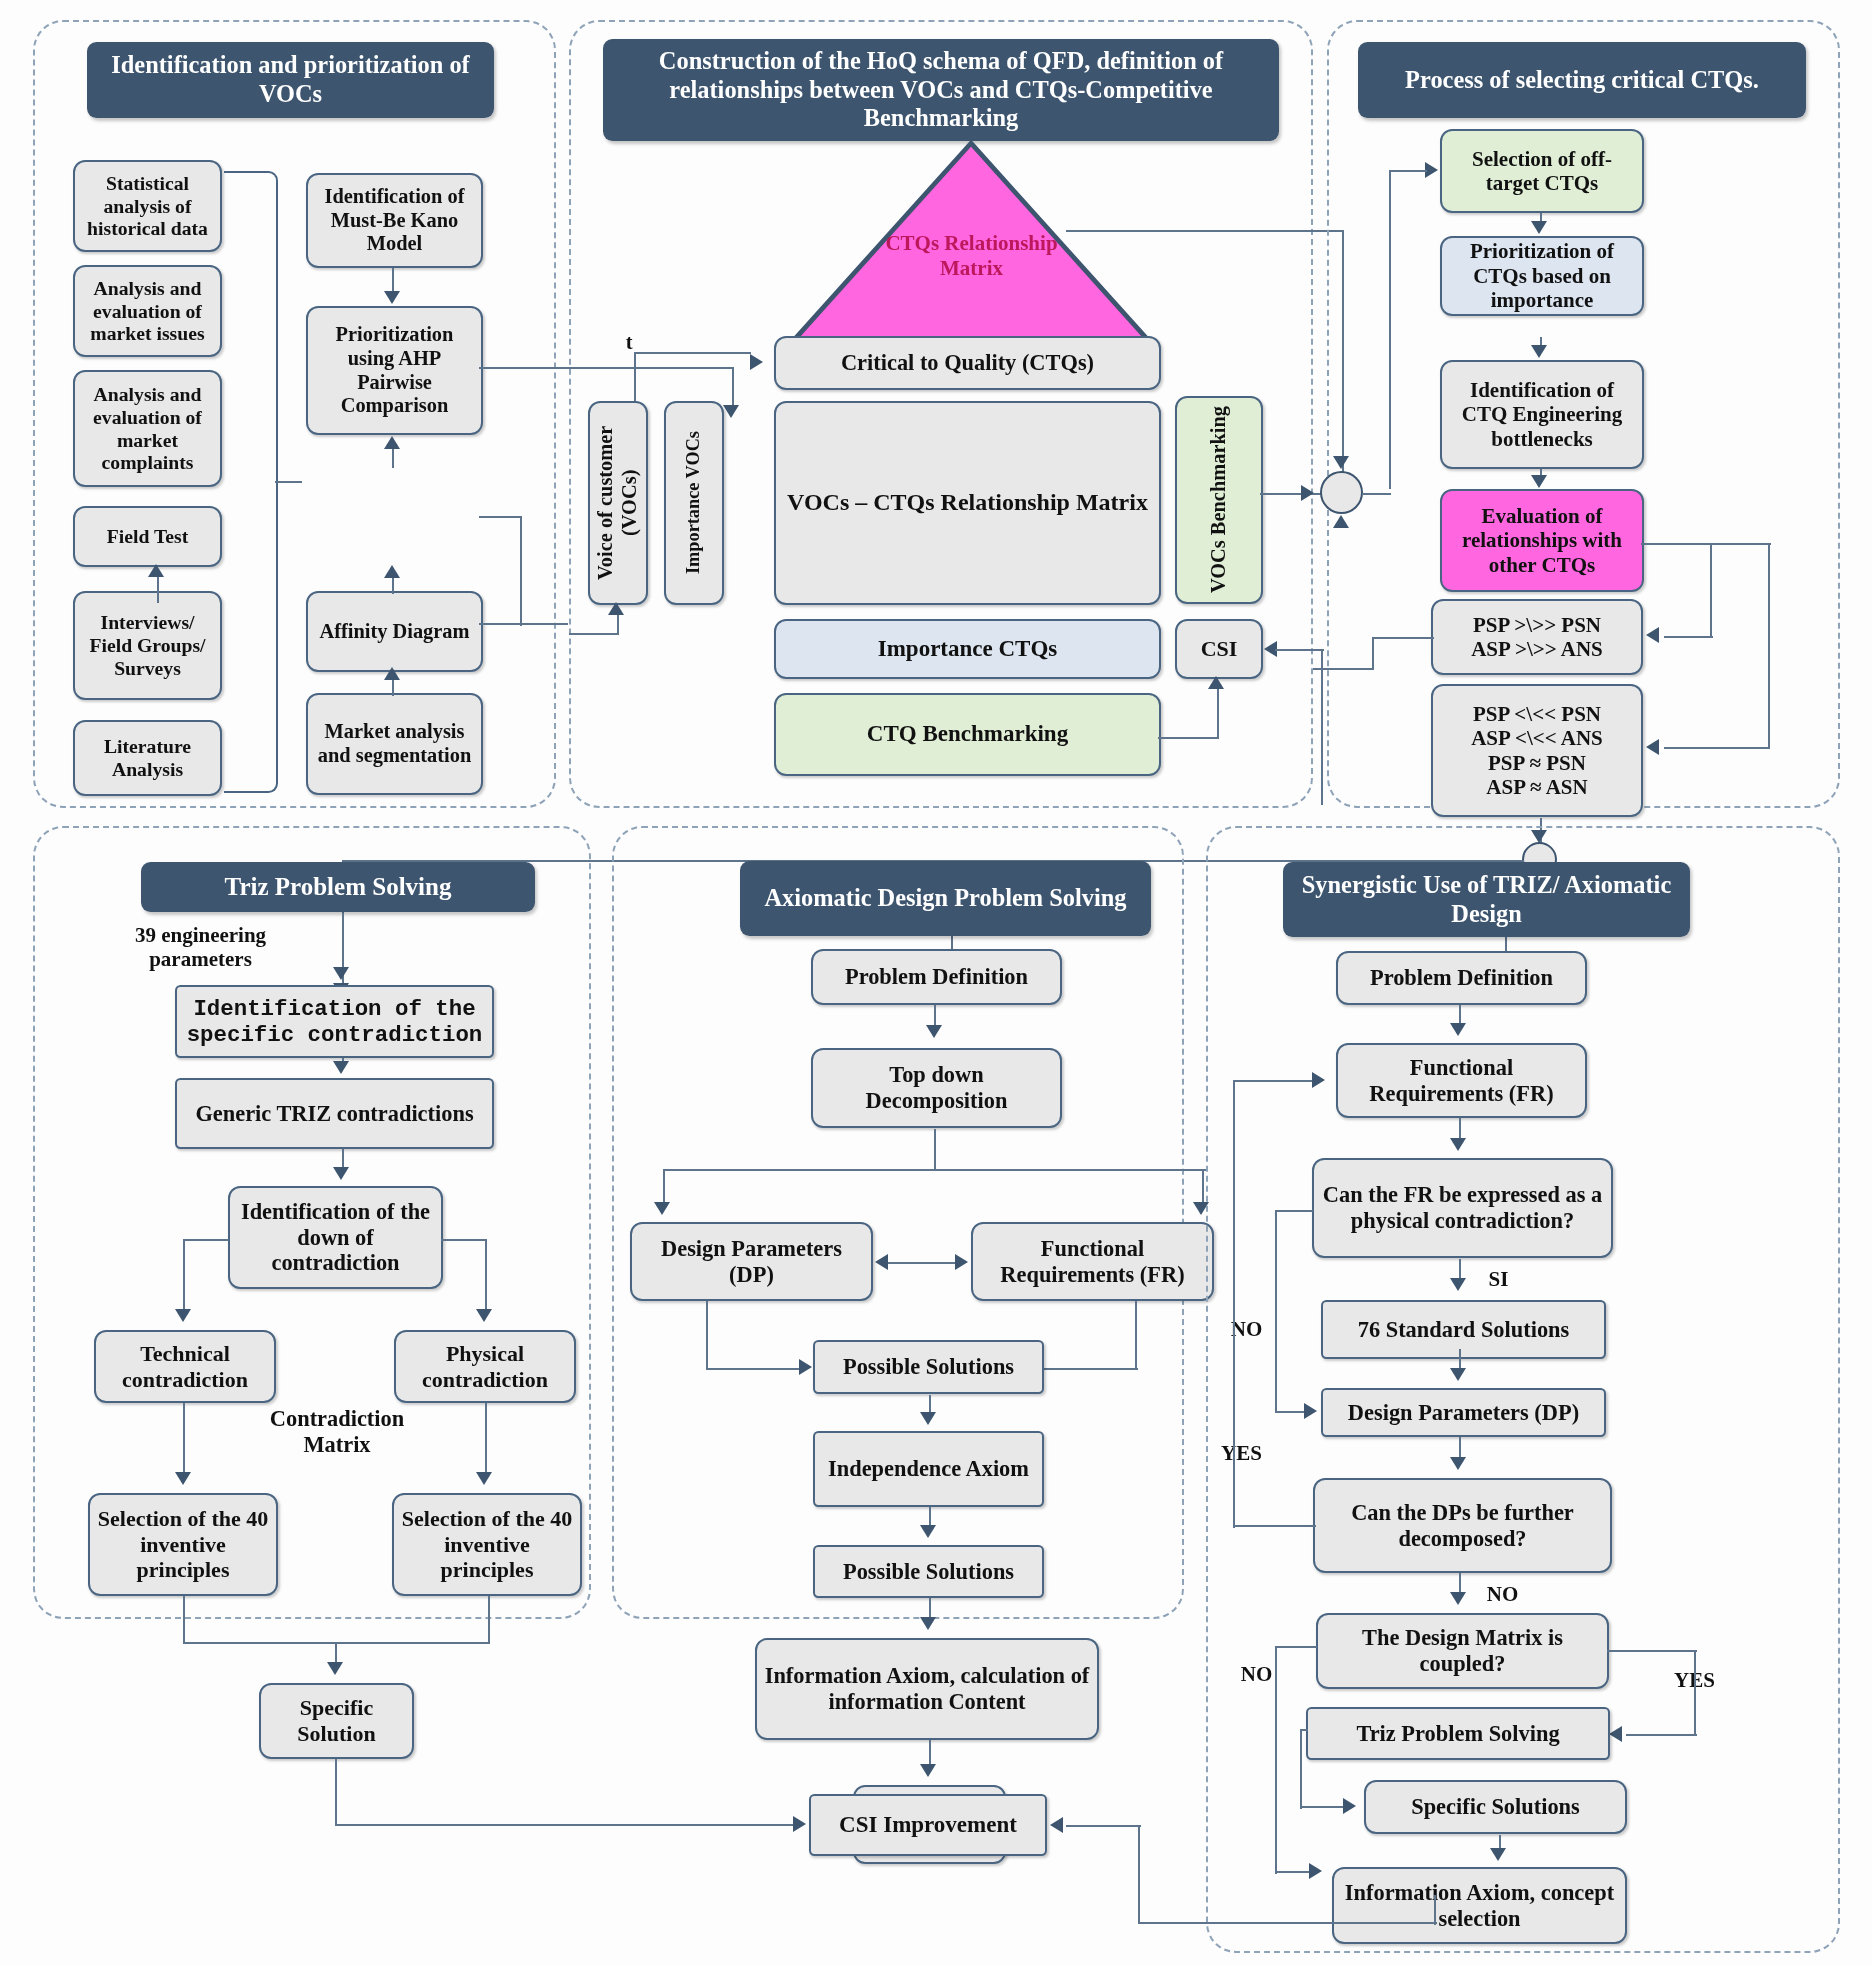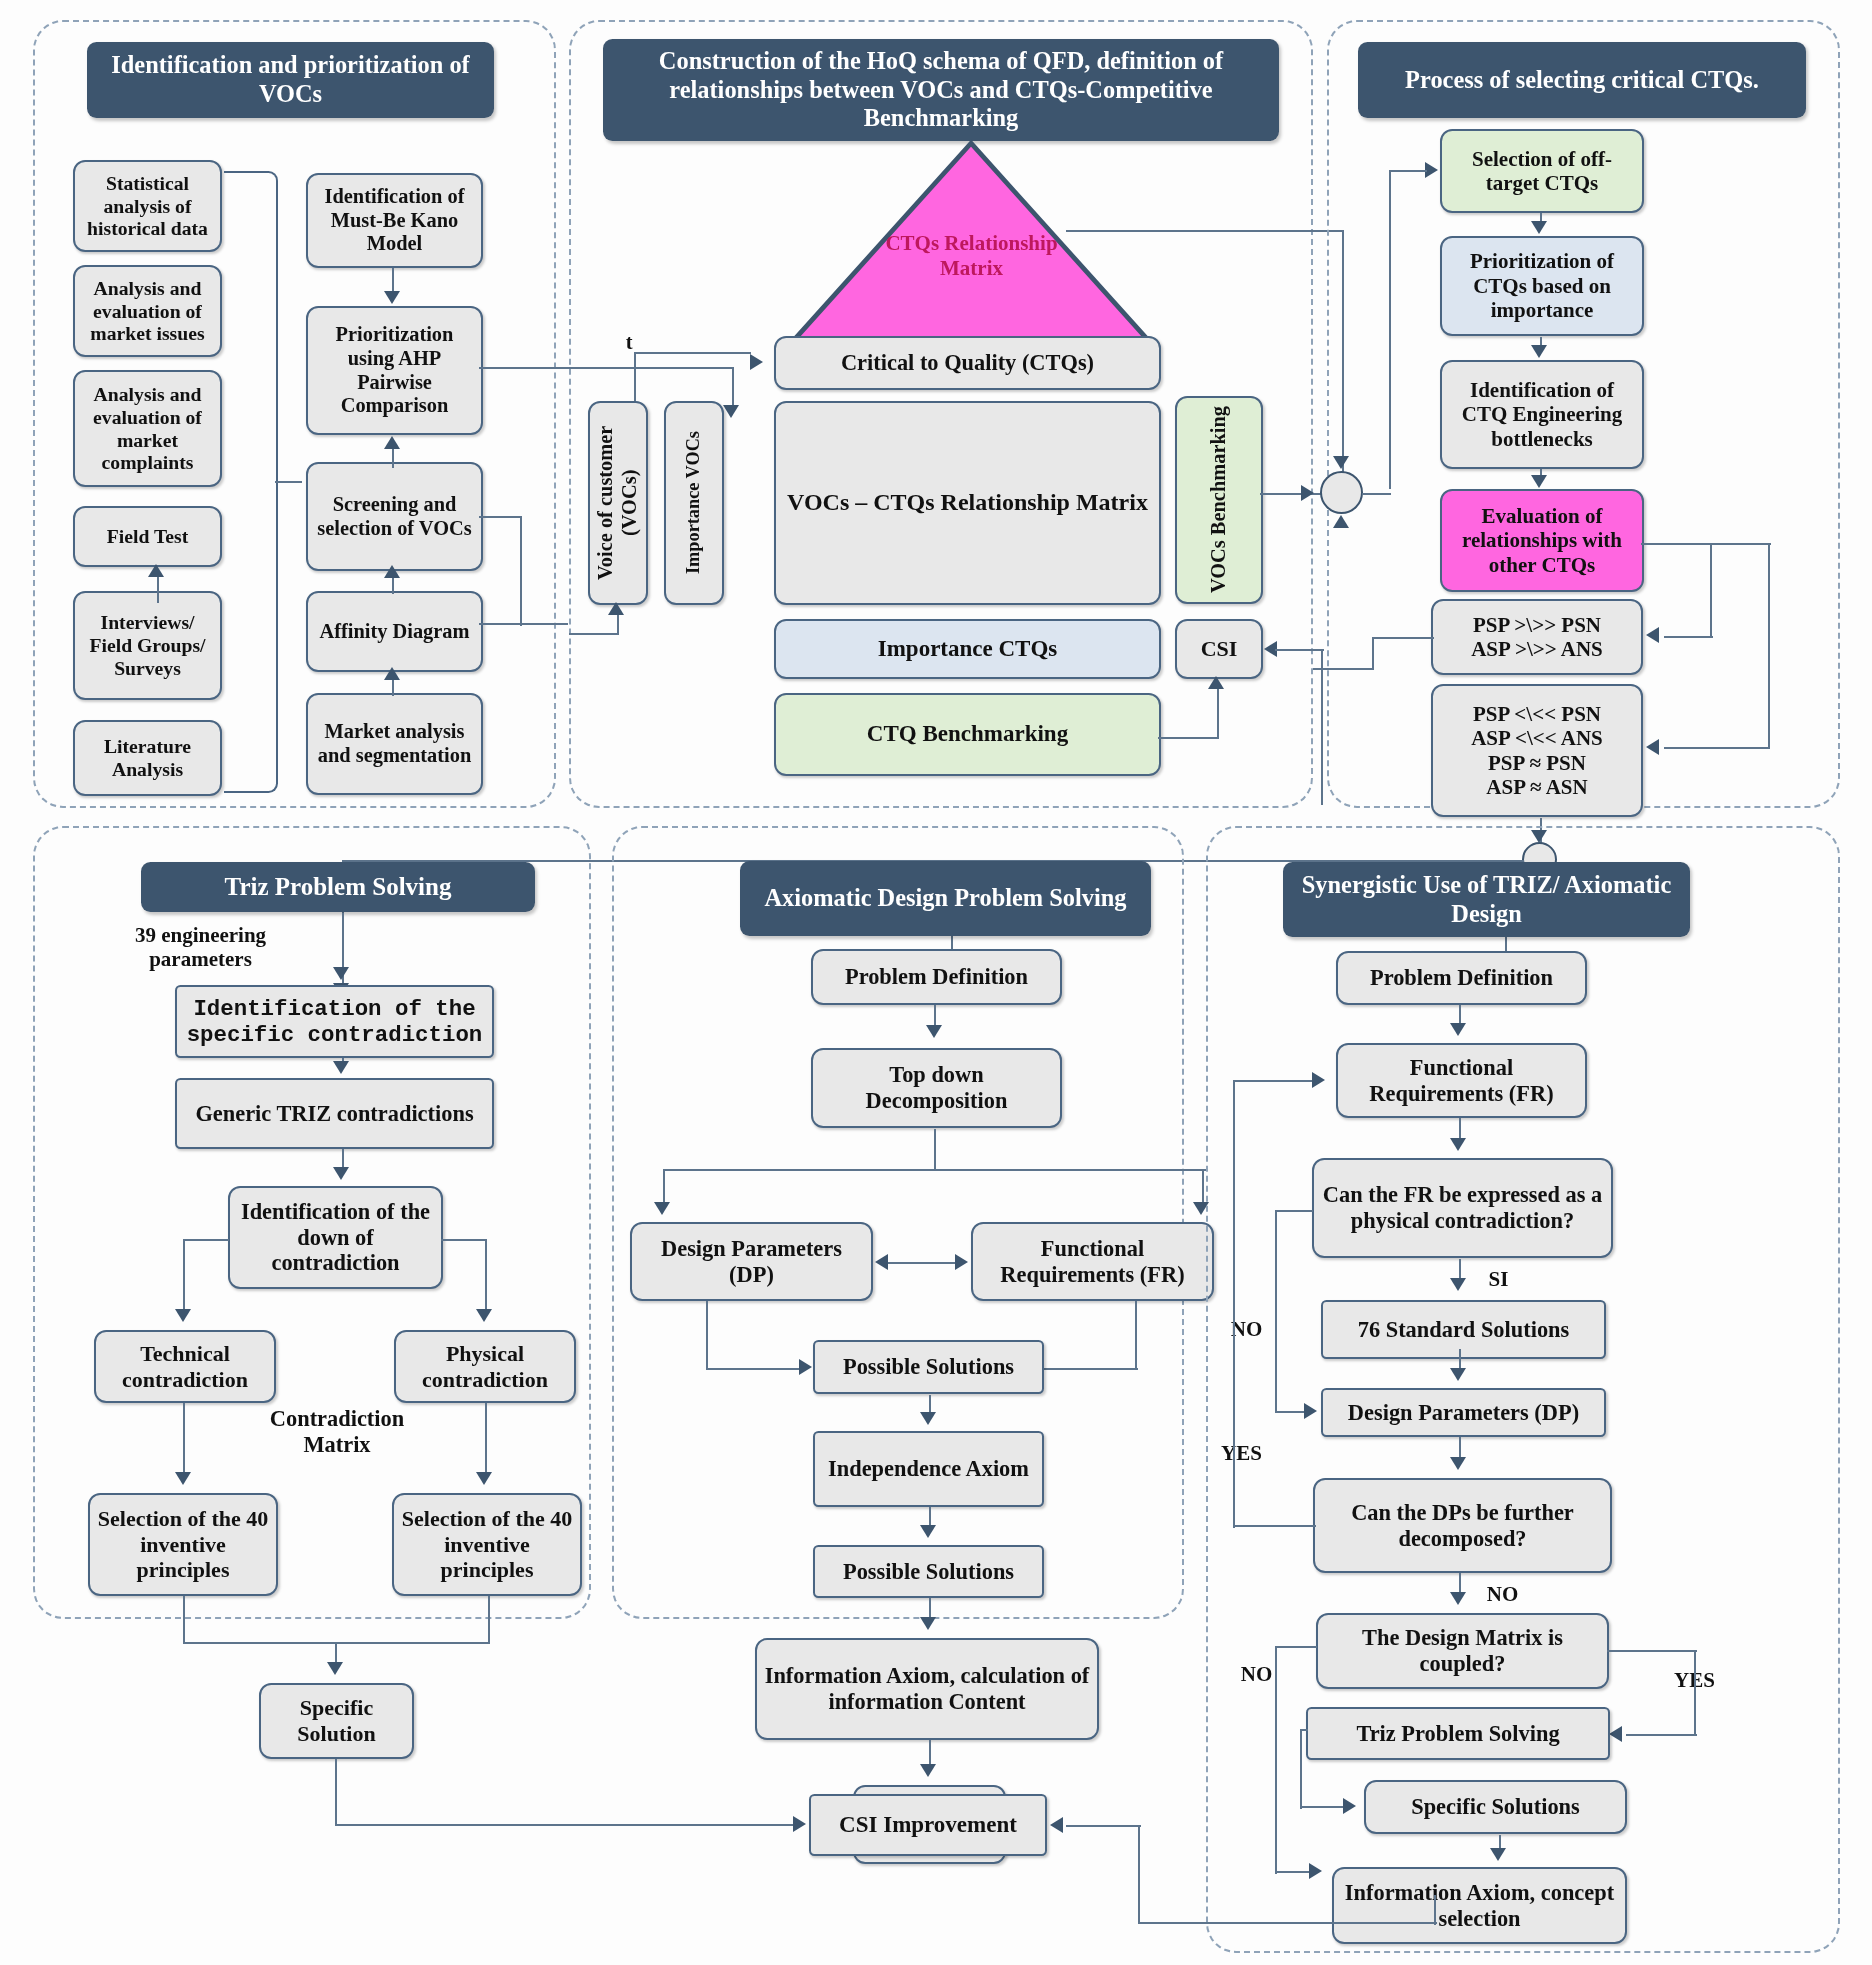--- a/index.html
+++ b/index.html
@@ -123,21 +123,20 @@
 
   <div class="v" style="left:157px;top:569px;height:34px;"></div>
   <div class="arw up" style="left:148px;top:564px;"></div>
 
   <div class="bracket" style="left:224px;top:171px;width:54px;height:622px;"></div>
 
   <div class="h" style="left:275px;top:481px;width:27px;"></div>
 
   <div class="node" style="left:306px;top:173px;width:177px;height:95px;font-size:20.4px;">Identification of Must-Be Kano Model</div>
   <div class="node" style="left:306px;top:306px;width:177px;height:129px;font-size:20.4px;">Prioritization using AHP Pairwise Comparison</div>
-  <div class="node" style="left:306px;top:462px;width:177px;height:109px;font-size:20.4px;">Screening and selection of VOCs</div>
   <div class="node" style="left:306px;top:591px;width:177px;height:81px;font-size:20.4px;">Affinity Diagram</div>
   <div class="node" style="left:306px;top:693px;width:177px;height:102px;font-size:20.4px;">Market analysis and segmentation</div>
 
   <div class="v" style="left:392px;top:268px;height:24.4px;"></div>
   <div class="arw down" style="left:384px;top:291px;"></div>
 
   <div class="v" style="left:392px;top:448px;height:20.4px;"></div>
   <div class="arw up" style="left:384px;top:436px;"></div>
 
   <div class="v" style="left:392px;top:574px;height:20.4px;"></div>
@@ -212,21 +211,21 @@
   <div class="h" style="left:1066px;top:230px;width:278px;"></div>
   <div class="v" style="left:1342px;top:230px;height:255px;"></div>
 
   <div class="h" style="left:1260px;top:493px;width:75px;"></div>
 
   <div class="panel" style="left:1327px;top:20.4px;width:513px;height:788px;"></div>
 
   <div class="phead" style="left:1358px;top:42px;width:448px;height:76px;font-size:24.4px;">Process of selecting critical CTQs.</div>
 
   <div class="node green" style="left:1440px;top:129px;width:204px;height:84px;font-size:21px;">Selection of off-target CTQs</div>
-  <div class="node blue" style="left:1440px;top:236px;width:204px;height:100px;font-size:21px;">Prioritization of CTQs based on importance</div>
+  <div class="node blue" style="left:1440px;top:236px;width:204px;height:80px;font-size:21px;">Prioritization of CTQs based on importance</div>
   <div class="node" style="left:1440px;top:360px;width:204px;height:109px;font-size:21px;">Identification of CTQ Engineering bottlenecks</div>
   <div class="node magenta" style="left:1440px;top:489px;width:204px;height:103px;font-size:21px;">Evaluation of relationships with other CTQs</div>
 
   <div class="node" style="left:1431px;top:599px;width:212px;height:76px;font-size:21px;white-space:pre-line;">PSP &gt;\&gt;&gt; PSN
 ASP &gt;\&gt;&gt; ANS</div>
   <div class="node" style="left:1431px;top:684px;width:212px;height:133px;font-size:21px;white-space:pre-line;">PSP &lt;\&lt;&lt; PSN
 ASP &lt;\&lt;&lt; ANS
 PSP ≈ PSN
 ASP ≈ ASN</div>
 

